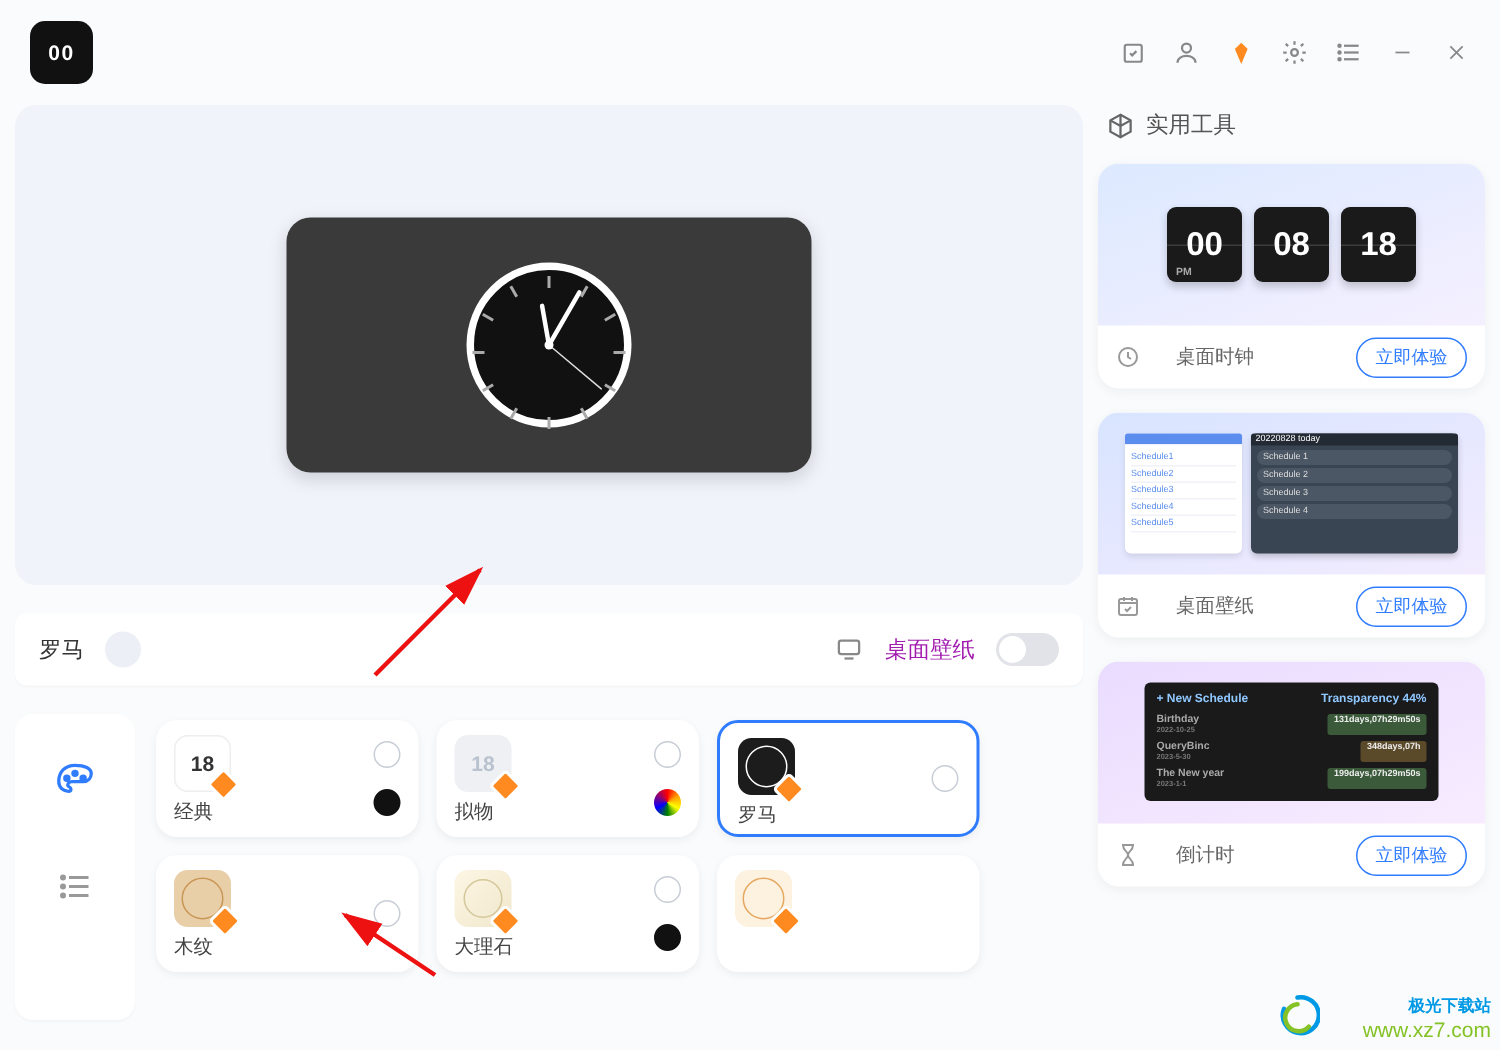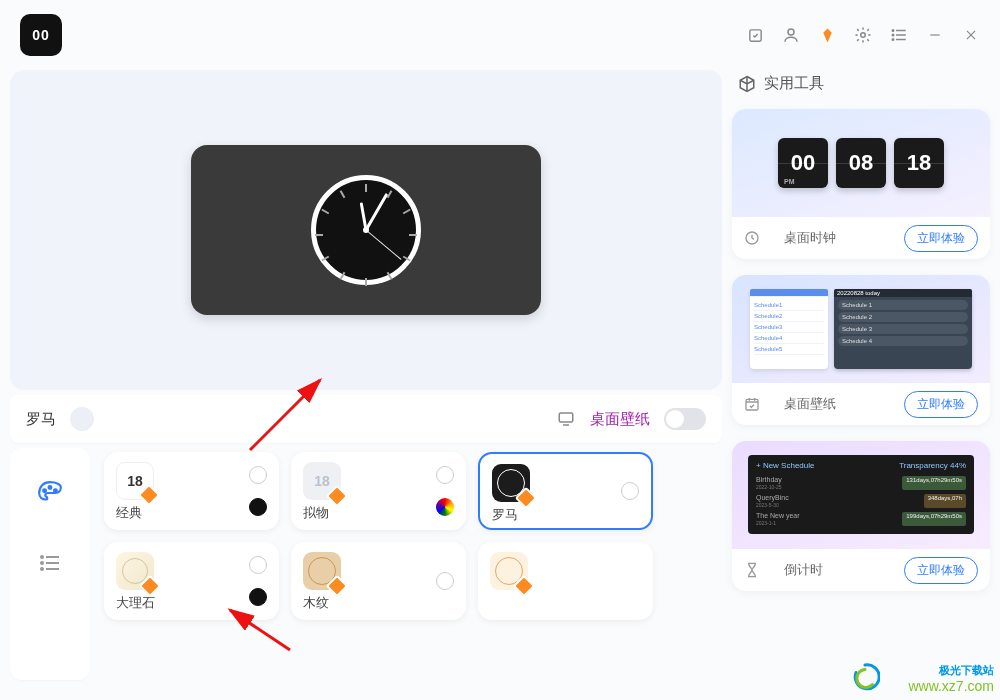--- a/index.html
+++ b/index.html
@@ -5,21 +5,21 @@
 * { margin: 0; padding: 0; box-sizing: border-box; font-family: -apple-system, "Microsoft YaHei", sans-serif; }
 body { width: 1000px; height: 700px; background: #fafbfc; overflow: hidden; position: relative; }
 
 .titlebar { height: 70px; display: flex; align-items: center; padding: 0 20px; }
 .app-logo { width: 42px; height: 42px; background: #111; border-radius: 10px; display: flex; align-items: center; justify-content: center; color: #fff; font-size: 14px; font-weight: bold; letter-spacing: 1px; }
 .titlebar-spacer { flex: 1; }
 .titlebar-icons { display: flex; align-items: center; gap: 18px; color: #777; }
 .titlebar-icons .ic { width: 18px; height: 18px; display: flex; align-items: center; justify-content: center; cursor: pointer; }
 
 .layout { display: flex; padding: 0 10px 10px 10px; gap: 10px; height: 620px; }
-.main { flex: 1; display: flex; flex-direction: column; gap: 5px; justify-content: flex-end; }
+.main { flex: 1; display: flex; flex-direction: column; gap: 19px; justify-content: flex-end; }
 
 .preview { background: #f0f3fa; border-radius: 14px; height: 320px; display: flex; align-items: center; justify-content: center; position: relative; }
 .preview-card { width: 350px; height: 170px; background: #3a3a3a; border-radius: 16px; display: flex; align-items: center; justify-content: center; box-shadow: 0 4px 12px rgba(0,0,0,0.15); }
 .analog { width: 110px; height: 110px; border-radius: 50%; border: 5px solid #fff; background: #111; position: relative; }
 .analog .tick { position: absolute; width: 2px; height: 8px; background: #aaa; left: 50%; top: 4px; transform-origin: 1px 51px; }
 .analog .hand { position: absolute; left: 50%; bottom: 50%; transform-origin: bottom center; background: #fff; border-radius: 4px; }
 .analog .hand.h { width: 3px; height: 28px; transform: translateX(-50%) rotate(-10deg); }
 .analog .hand.m { width: 3px; height: 42px; transform: translateX(-50%) rotate(30deg); }
 .analog .hand.s { width: 1px; height: 46px; background: #ddd; transform: translateX(-50%) rotate(130deg); }
 .analog .center { position: absolute; width: 6px; height: 6px; background: #fff; border-radius: 50%; left: 50%; top: 50%; transform: translate(-50%,-50%); }
@@ -81,21 +81,21 @@
 .flip .sub { position: absolute; bottom: 3px; left: 6px; font-size: 7px; color: #aaa; }
 
 .todo-body { background: linear-gradient(160deg,#d8e4ff 0%,#f3ecff 100%); padding: 14px 18px; display: flex; gap: 6px; }
 .todo-a { width: 78px; background: #fff; border-radius: 4px; box-shadow: 0 2px 4px rgba(0,0,0,0.1); font-size: 6px; color: #5a8dee; padding: 4px; }
 .todo-a .ha { height: 8px; background: #5a8dee; border-radius: 2px 2px 0 0; margin: -4px -4px 3px -4px; }
 .todo-a div { padding: 2px 0; border-bottom: 1px solid #f0f2f7; }
 .todo-b { flex: 1; background: #3a4553; border-radius: 4px; box-shadow: 0 2px 4px rgba(0,0,0,0.2); font-size: 6px; color: #ddd; padding: 4px; }
 .todo-b .hb { height: 8px; background: #232a33; border-radius: 2px 2px 0 0; margin: -4px -4px 3px -4px; color: #fff; padding: 1px 3px; }
 .todo-b .r { background: #4c5765; border-radius: 8px; margin: 2px 0; padding: 2px 4px; }
 
-.cd-body { background: linear-gradient(160deg,#e9dcff 0%,#f7ecff 100%); padding: 14px 16px; }
+.cd-body { background: linear-gradient(160deg,#e9dcff 0%,#f7ecff 100%); padding: 14px 31px; font-weight: bold; }
 .cd-panel { background: #1a1a1a; border-radius: 4px; color: #eee; font-size: 7px; padding: 6px 8px; }
 .cd-panel .hd { color: #8fc7ff; font-size: 8px; margin-bottom: 4px; display: flex; justify-content: space-between; }
 .cd-panel .cr { display: flex; justify-content: space-between; padding: 2px 0; }
 .cd-panel .cr .t { color: #aaa; }
 .cd-panel .cr .v { background: #3a5a3a; padding: 1px 4px; border-radius: 2px; font-size: 6px; }
 
 .watermark { position: absolute; right: 6px; bottom: 6px; font-size: 11px; text-align: right; }
 .watermark .l1 { color: #0099e5; font-weight: bold; }
 .watermark .l2 { color: #84c225; font-size: 14px; }
 .wm-swirl { position: absolute; right: 120px; bottom: 8px; width: 30px; height: 30px; }
@@ -248,39 +248,39 @@
                 <div class="diamond"></div>
               </div>
             </div>
             <div class="label">罗马</div>
             <div class="dots">
               <div class="dot "></div>
             </div>
           </div>
           <div class="style-card">
             <div class="row1">
+              <div class="thumb wood">
+                <div class="diamond"></div>
+              </div>
+            </div>
+            <div class="label">木纹</div>
+            <div class="dots">
+              <div class="dot "></div>
+            </div>
+          </div>
+          <div class="style-card">
+            <div class="row1">
               <div class="thumb marble">
                 <div class="diamond"></div>
               </div>
             </div>
             <div class="label">大理石</div>
             <div class="dots">
               <div class="dot "></div>
               <div class="dot fill-black"></div>
-            </div>
-          </div>
-          <div class="style-card">
-            <div class="row1">
-              <div class="thumb wood">
-                <div class="diamond"></div>
-              </div>
-            </div>
-            <div class="label">木纹</div>
-            <div class="dots">
-              <div class="dot "></div>
             </div>
           </div>
           <div class="style-card">
             <div class="row1">
               <div class="thumb extra">
                 <div class="diamond"></div>
               </div>
             </div>
             <div class="label"></div>
             <div class="dots"></div>

